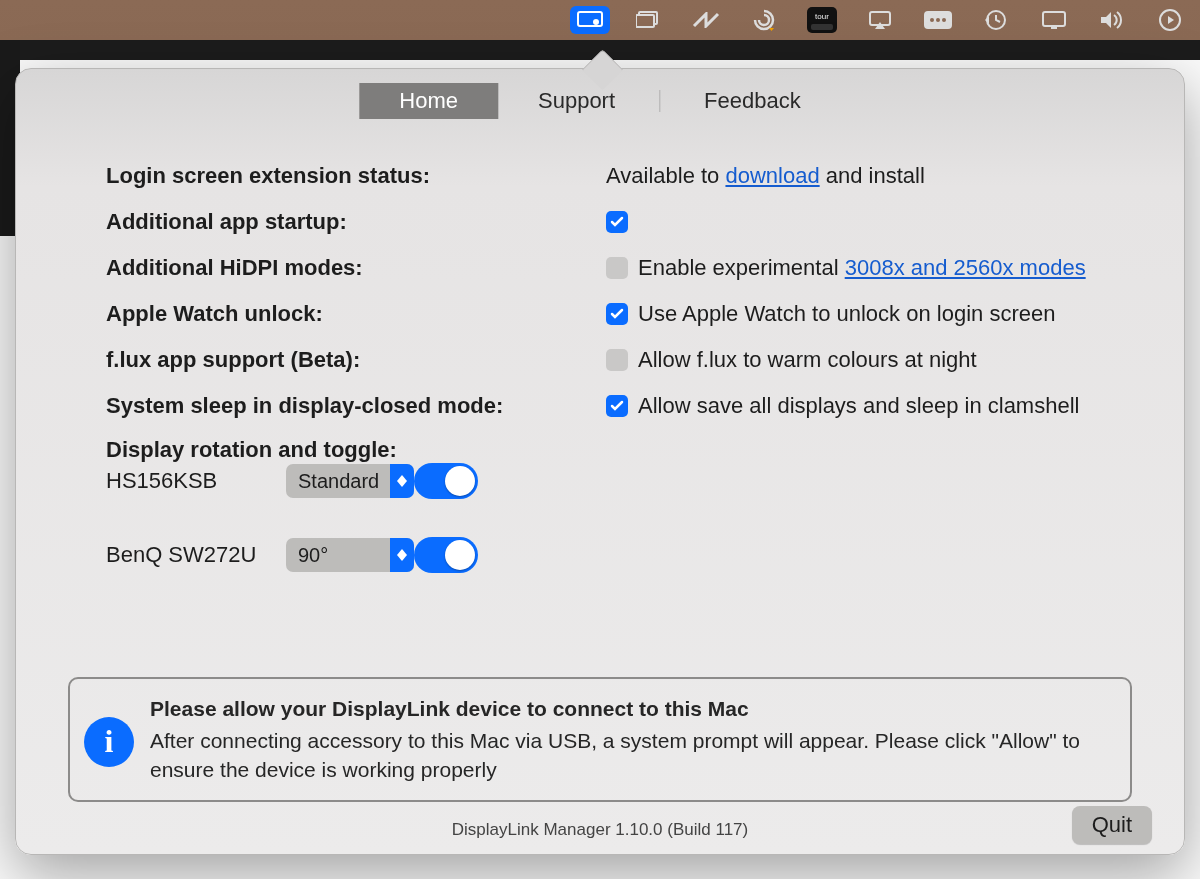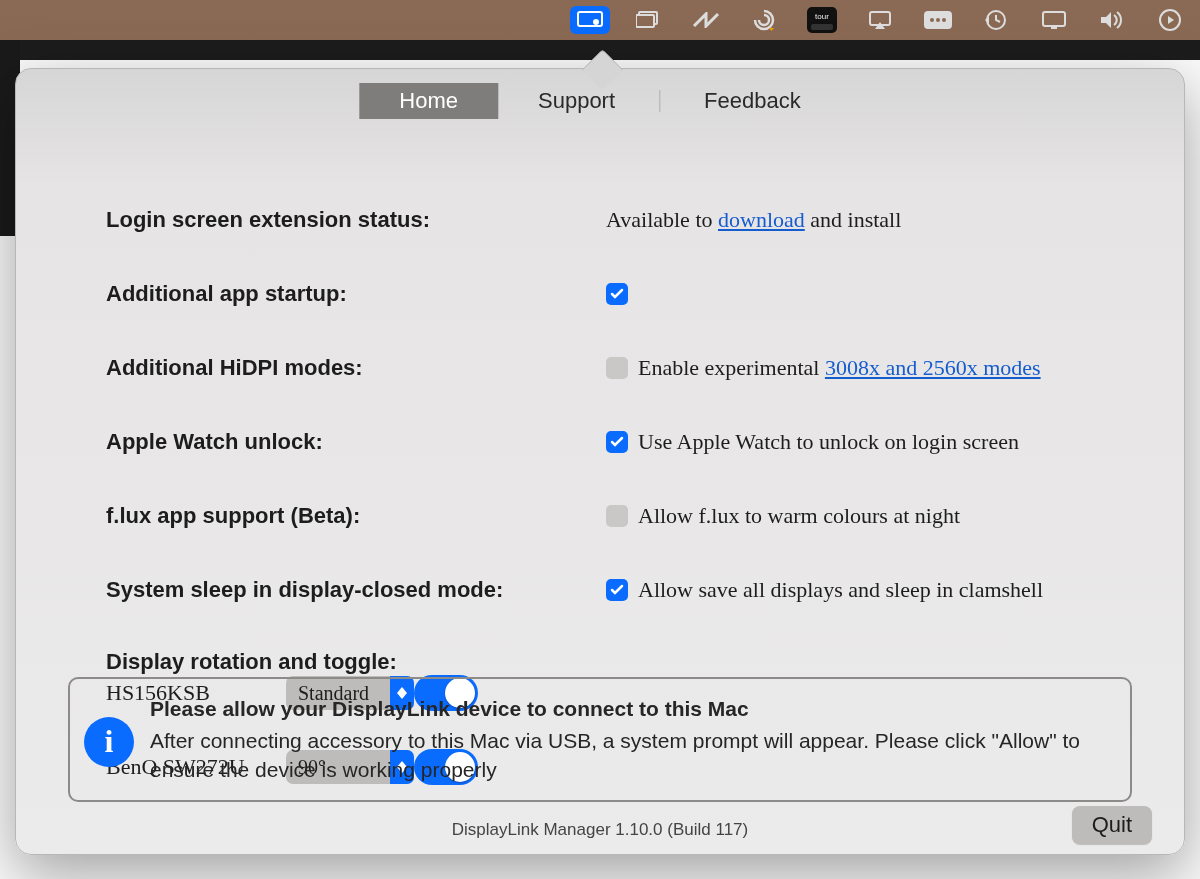--- a/index.html
+++ b/index.html
@@ -81,27 +81,26 @@
 
   
   .settings {
     position: absolute; left: 90px; right: 35px; top: 92px;
     font-size: 22px; color: #1d1d1d;
   }
   .row {
     display: flex; align-items: center;
     margin-bottom: 16px;
     min-height: 30px;
-    margin-top: 44px;
   }
   .label {
     width: 500px;
     font-weight: 700;
   }
-  .value { display: flex; align-items: center; gap: 10px; flex: 1; font-family: Liberation Serif, serif; }
+  .value { display: flex; align-items: center; gap: 10px; flex: 1; }
   .value .text { color: #1d1d1d; }
 
   
   .cb {
     width: 22px; height: 22px; border-radius: 5px;
     display: inline-flex; align-items: center; justify-content: center;
     flex-shrink: 0;
   }
   .cb.checked { background: #0a6cff; }
   .cb.unchecked { background: #c9c8c7; }

